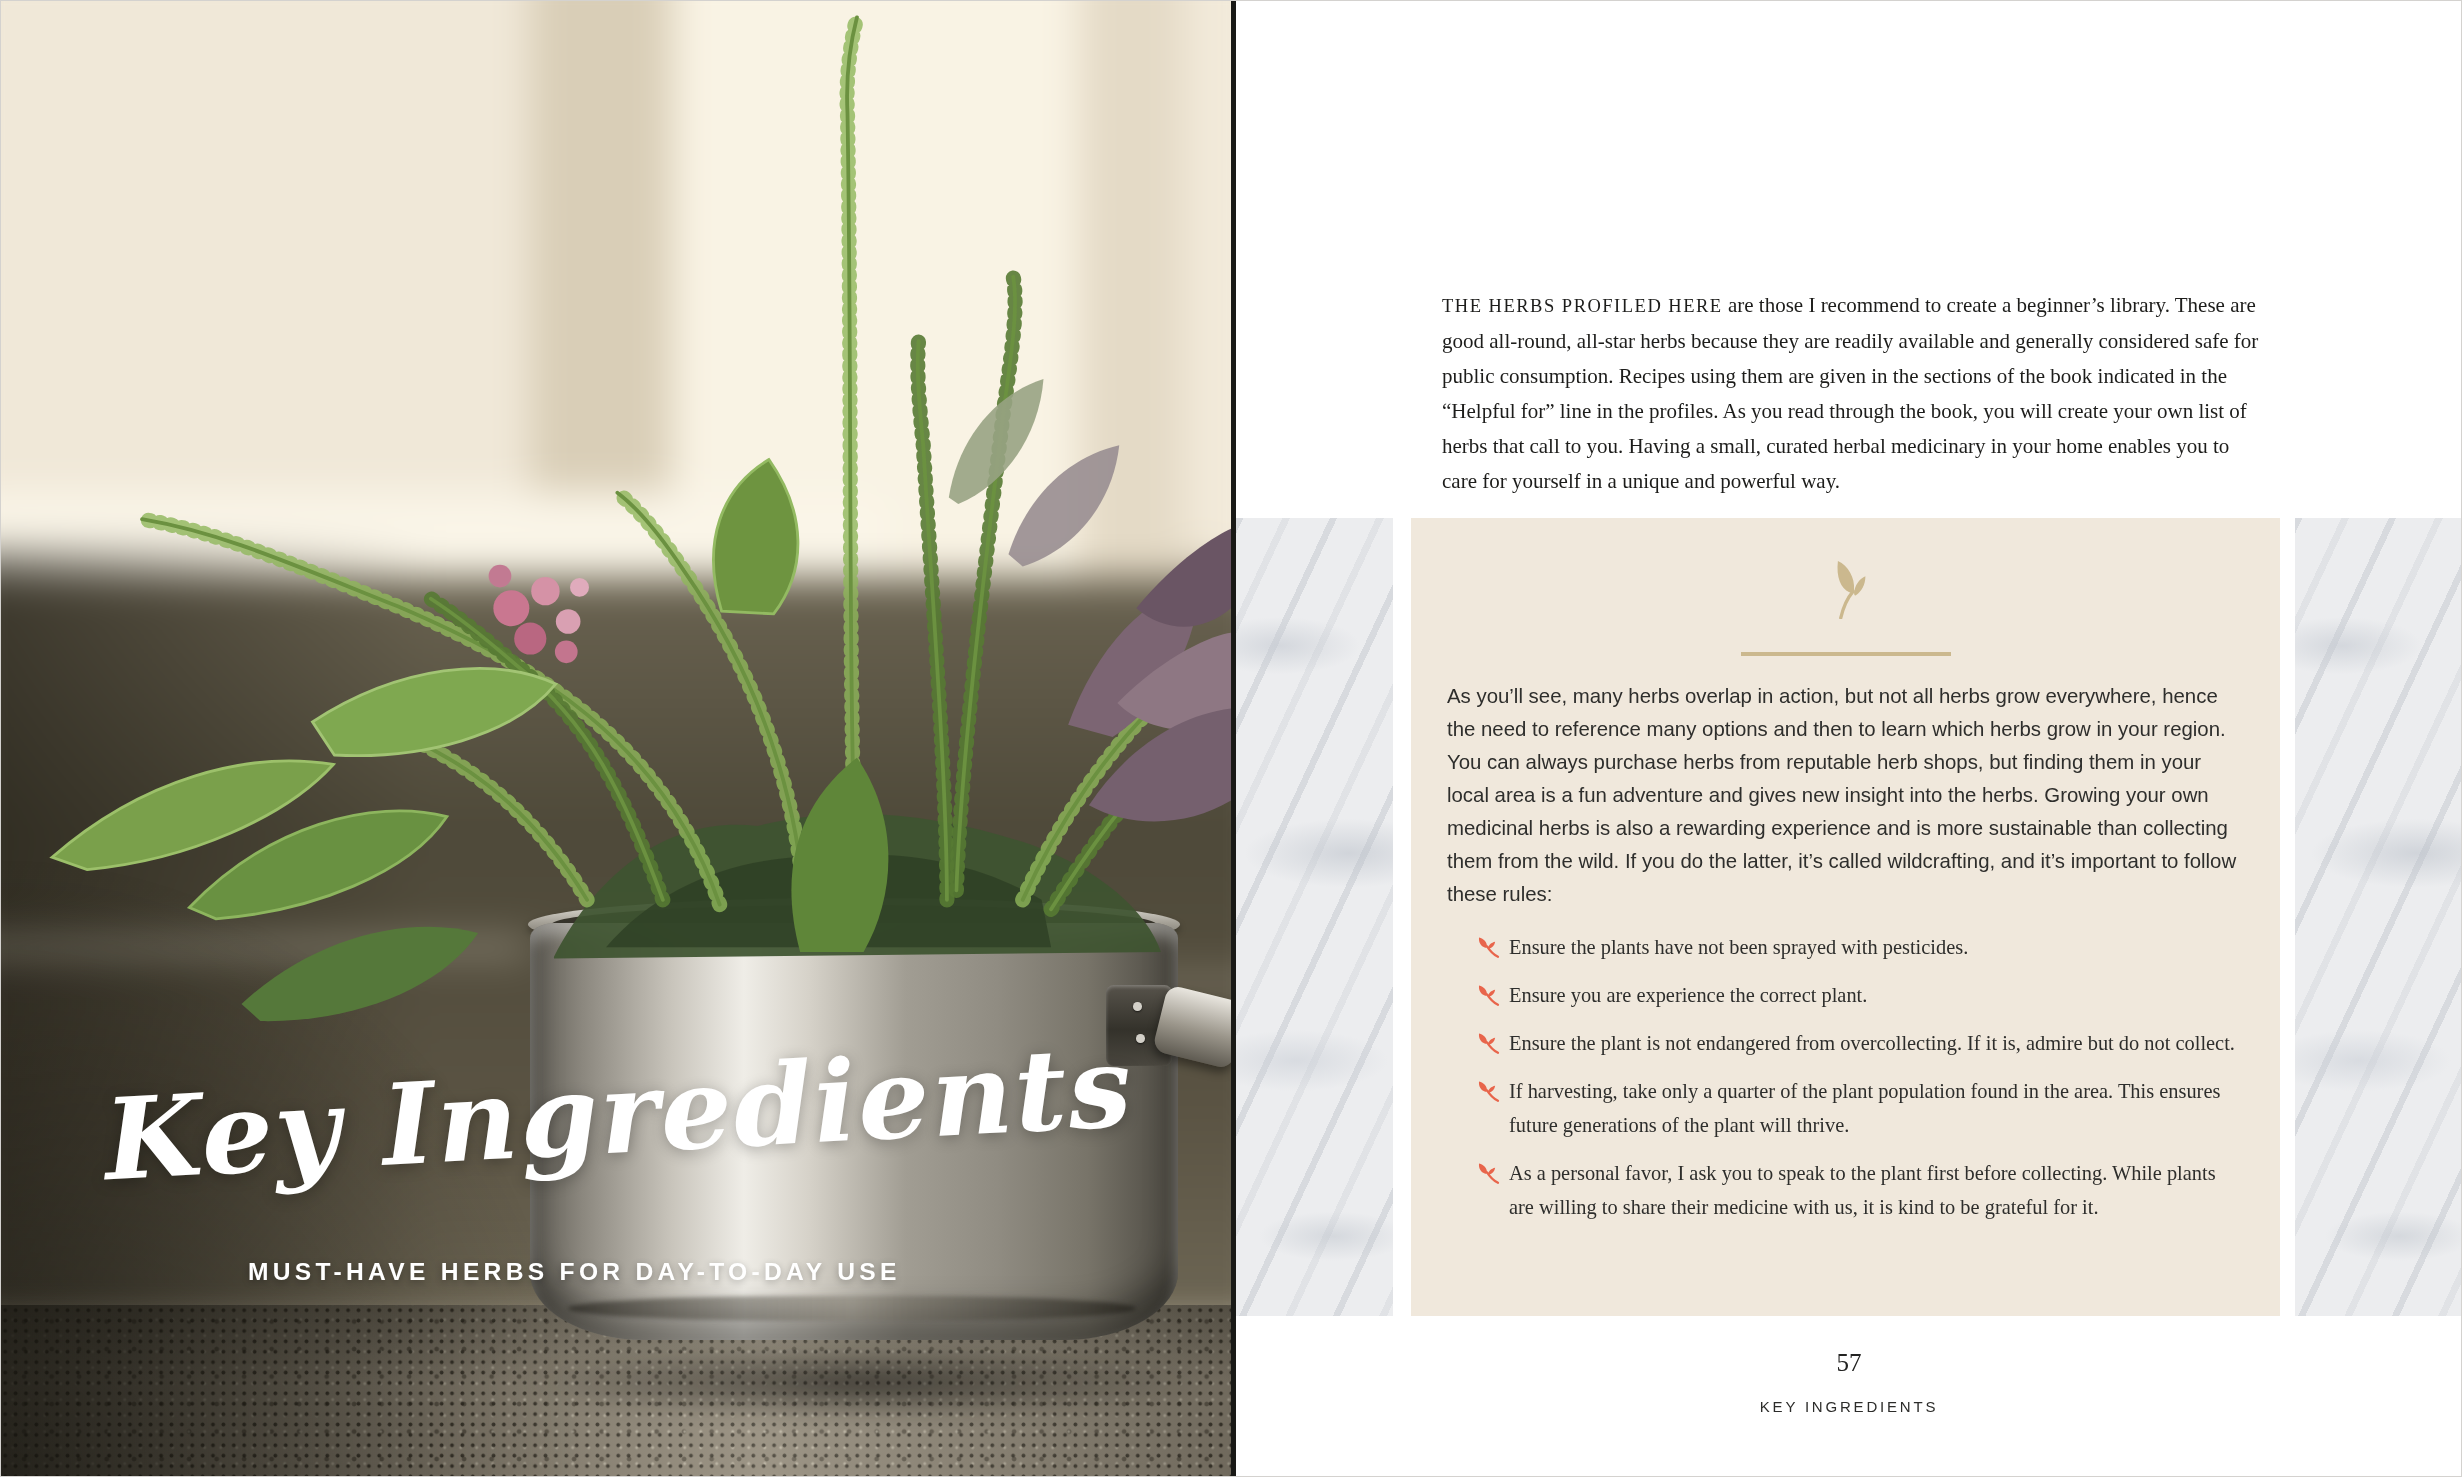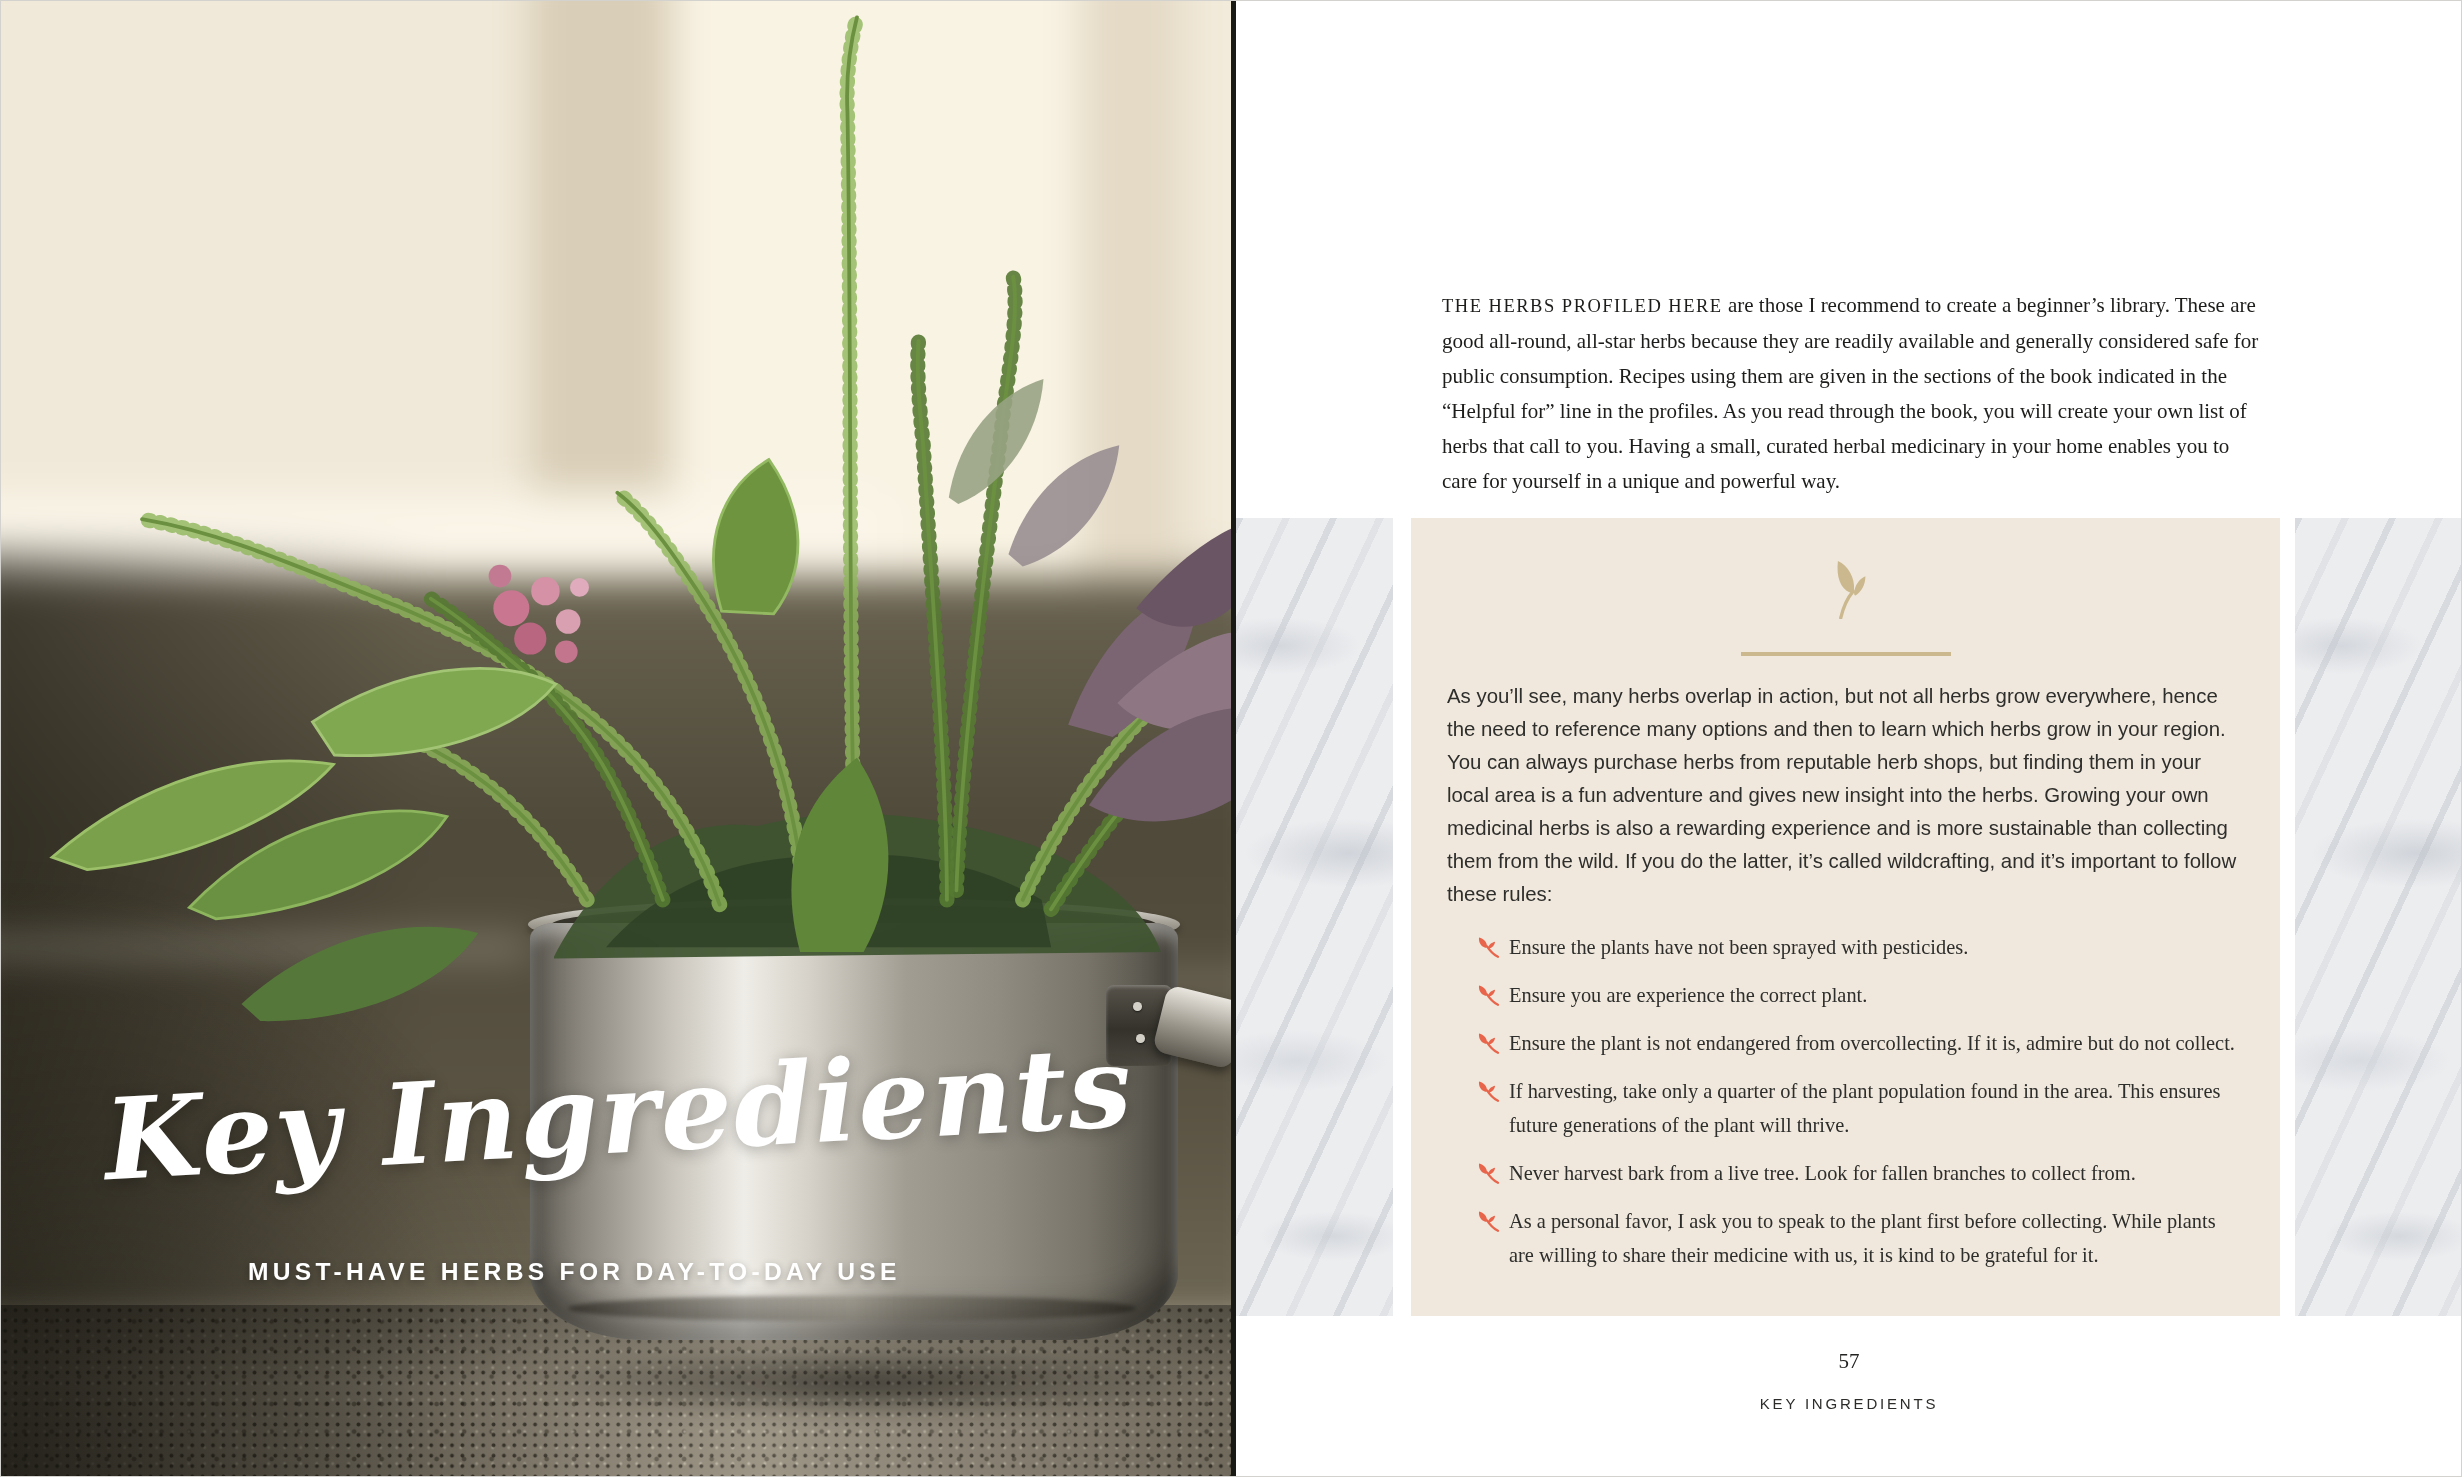--- a/index.html
+++ b/index.html
@@ -94,21 +94,21 @@
       overflow:hidden;text-align:center;}
   .box-leaf{margin-top:40px;}
   .box-title{margin-top:15px;font-size:28px;font-weight:700;letter-spacing:6.2px;color:#EC6A52;}
   .box-rule{margin:30px auto 0;width:210px;height:3.8px;background:#CBB88E;}
   .box-intro{margin:24.6px 36px 0;text-align:left;font-size:20.4px;line-height:33px;color:#2E2E2C;}
   .rules{list-style:none;margin:19px 0 0;padding:0 36px 0 66px;text-align:left;font-family:Liberation Serif, serif;}
   .rules li{position:relative;padding-left:32px;margin-top:14px;font-size:20.4px;line-height:34px;color:#2E2E2C;}
   .rules .bullet{position:absolute;left:0;top:5.7px;}
 
   .footer{position:absolute;left:0;top:1349px;width:1226px;text-align:center;color:#232322;}
-  .folio{font-family:"Liberation Serif",serif;font-size:21px;}
+  .folio{font-family:"Liberation Serif",serif;font-size:25px;}
   .running-foot{margin-top:21px;font-size:15px;letter-spacing:2.8px;font-weight:500;color:#2c2c2a;}
 </style>
 </head>
 <body>
 
 <div id="stage">
 
   <div class="photo">
     <div class="ph-blur">
       <div class="win-base"></div>
@@ -244,28 +244,20 @@
             <path d="M10.5 11 C13 15 16 19 22 22" stroke="#E8654B" stroke-width="2.4" fill="none" stroke-linecap="round"></path>
           </svg>
           <span>If harvesting, take only a quarter of the plant population found in the area. This ensures future generations of the plant will thrive.</span>
         </li>
         <li>
           <svg class="bullet" width="23" height="25.6" viewBox="0 0 24 27">
             <path d="M8 12 C3.5 10.5 1.5 6 2 1.5 C7 2.5 10.5 6.5 10.5 11 C10.5 12.3 9.6 12.6 8 12 Z" fill="#E8654B"></path>
             <path d="M12.5 13.5 C16 12.5 18.5 9.5 19 6 C15 6.8 12 9.5 11.5 12.8 C11.4 13.7 11.7 13.8 12.5 13.5 Z" fill="#E8654B"></path>
             <path d="M10.5 11 C13 15 16 19 22 22" stroke="#E8654B" stroke-width="2.4" fill="none" stroke-linecap="round"></path>
           </svg>
-          <span>Never harvest bark from a live tree. Look for fallen branches to collect from.</span>
-        </li>
-        <li>
-          <svg class="bullet" width="23" height="25.6" viewBox="0 0 24 27">
-            <path d="M8 12 C3.5 10.5 1.5 6 2 1.5 C7 2.5 10.5 6.5 10.5 11 C10.5 12.3 9.6 12.6 8 12 Z" fill="#E8654B"></path>
-            <path d="M12.5 13.5 C16 12.5 18.5 9.5 19 6 C15 6.8 12 9.5 11.5 12.8 C11.4 13.7 11.7 13.8 12.5 13.5 Z" fill="#E8654B"></path>
-            <path d="M10.5 11 C13 15 16 19 22 22" stroke="#E8654B" stroke-width="2.4" fill="none" stroke-linecap="round"></path>
-          </svg>
           <span>As a personal favor, I ask you to speak to the plant first before collecting. While plants are willing to share their medicine with us, it is kind to be grateful for it.</span>
         </li>
       </ul>
     </div>
 
     <div class="footer">
       <div class="folio">57</div>
       <div class="running-foot">KEY INGREDIENTS</div>
     </div>
   </div>

